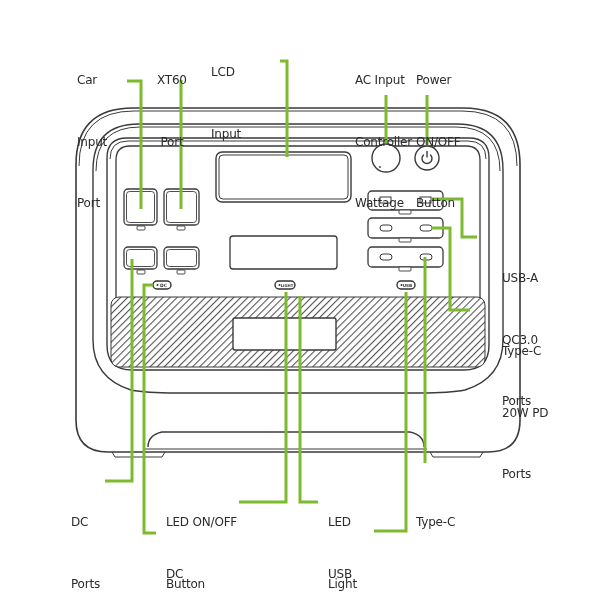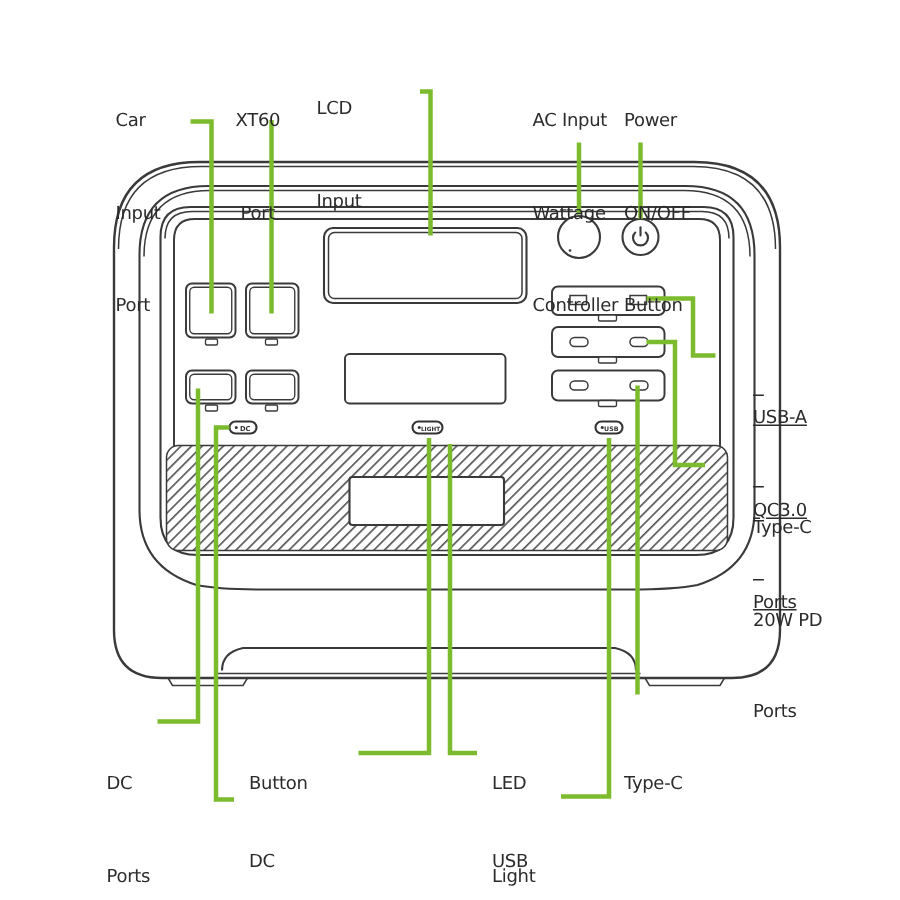--- a/index.html
+++ b/index.html
@@ -133,44 +133,45 @@
 <div class="label" style="left:157px; top:29px;text-align:center;">
   <span>XT60</span>
   <span>Port</span>
 </div>
 <div class="label" style="left:211px; top:21px;">
   <span>LCD</span>
   <span>Input</span>
 </div>
 <div class="label" style="left:311px; top:29px;margin-left:44px;">
   <span>AC Input</span>
+  <span>Controller</span>
   <span>Wattage</span>
-  <span>Controller</span>
 </div>
 <div class="label" style="left:416px; top:29px;">
   <span>Power</span>
   <span>ON/OFF</span>
   <span>Button</span>
 </div>
-<div class="label" style="left:502px; top:227px;text-decoration:underline;">
+<div class="label" style="left:502px; top:227px;">
   <span>USB-A</span>
   <span>QC3.0</span>
   <span>Ports</span>
 </div>
 <div class="label" style="left:502px; top:300px;">
   <span>Type-C</span>
   <span>20W PD</span>
   <span>Ports</span>
 </div>
 <div class="label" style="left:71px; top:471px;">
   <span>DC</span>
   <span>Ports</span>
   
 </div>
 <div class="label" style="left:166px; top:471px;">
+  <span>LED ON/OFF</span>
   <span>Button</span>
 </div>
 <div class="label" style="left:328px; top:471px;">
   <span>LED</span>
   <span>Light</span>
 </div>
 <div class="label" style="left:416px; top:471px;">
   <span>Type-C</span>
   
 </div>

